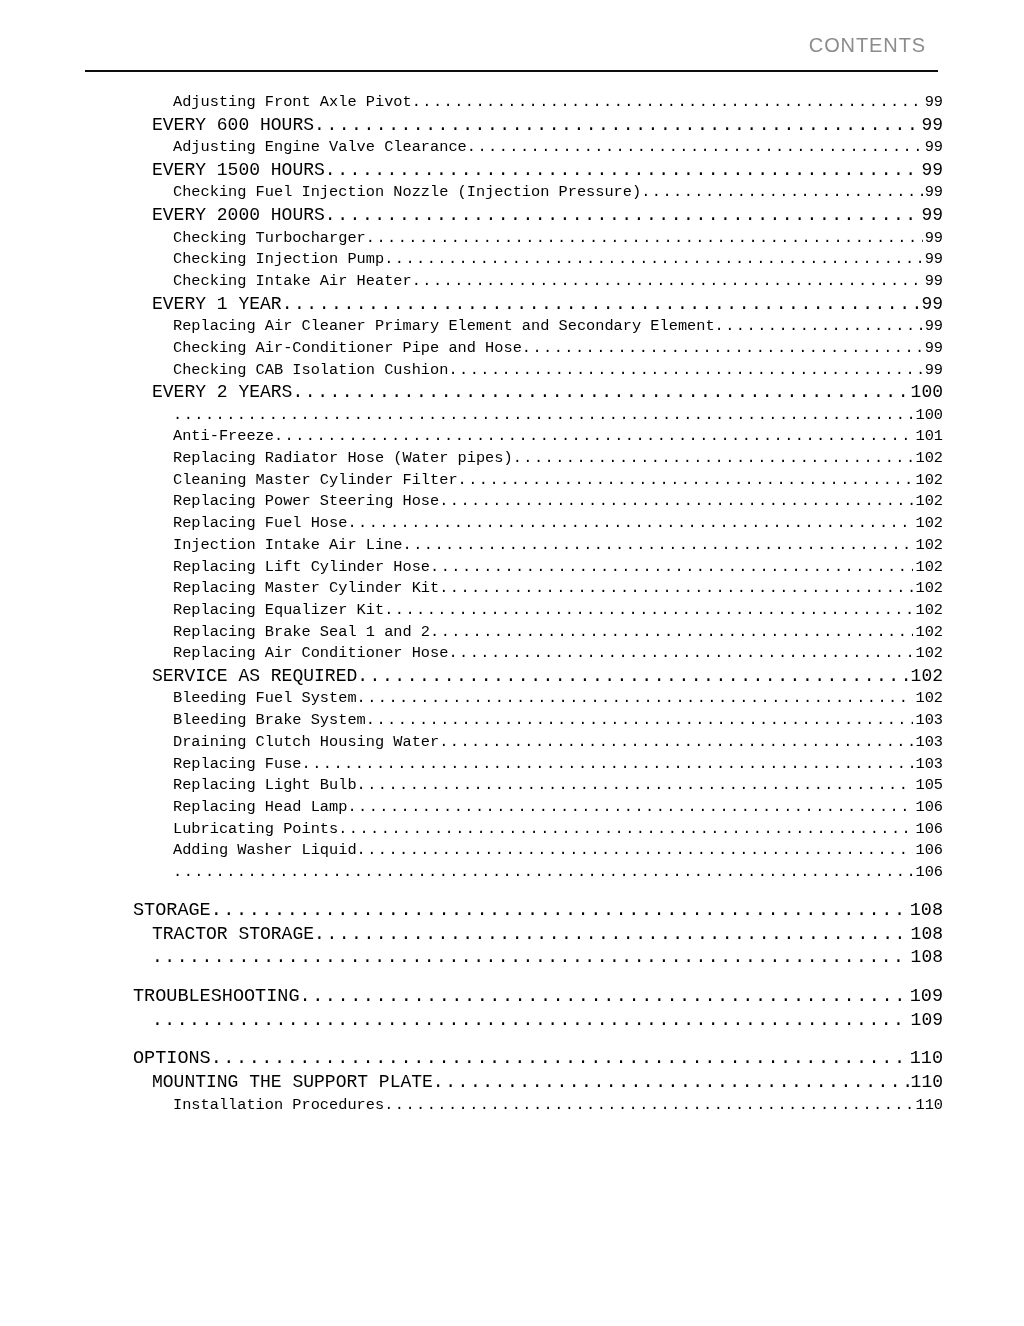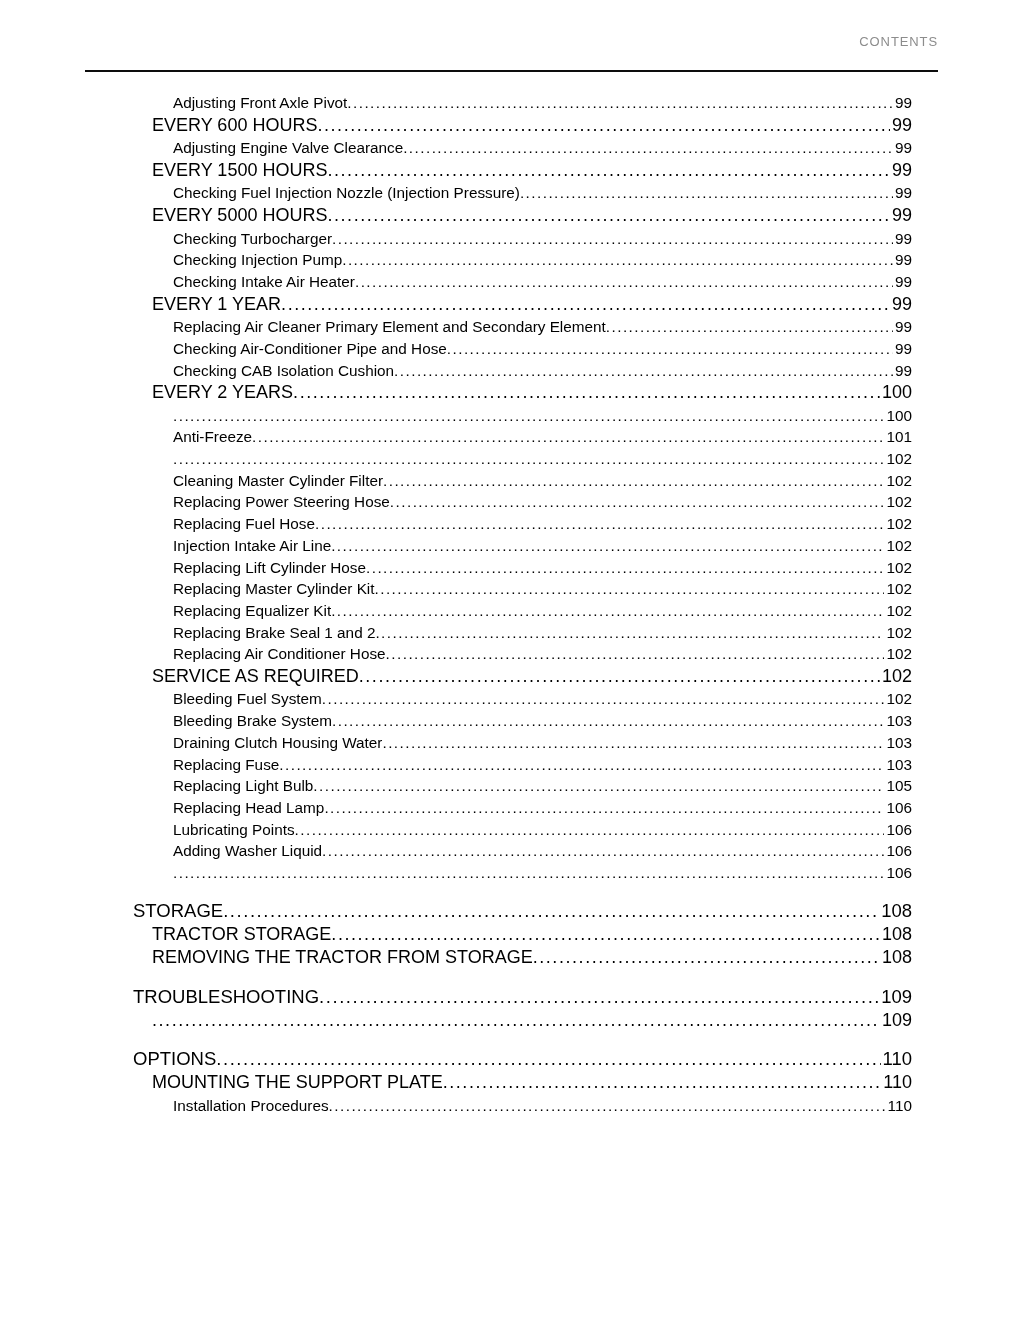--- a/index.html
+++ b/index.html
@@ -26,23 +26,23 @@
   
   .header {
     position: absolute;
     top: 34px;
     left: 85px;
     width: 853px;
     height: 30px;
   }
   .header-title {
     position: absolute;
-    right: 0;
+    right: 12px;
     top: 0;
-    font-size: 13px;
+    font-size: 20px;
     letter-spacing: 0.9px;
     color: #8c8c8c;
     white-space: nowrap;
   }
   .header-rule {
     position: absolute;
     top: 70px;
     left: 85px;
     width: 853px;
     height: 0;
@@ -55,22 +55,23 @@
     top: 92px;
     left: 0;
     width: 1024px;
   }
 
   .toc-entry {
     display: flex;
     align-items: baseline;
     width: 100%;
     box-sizing: border-box;
-    padding-right: 112px; 
+    padding-right: 81px; 
     white-space: nowrap;
+    font-family: Liberation Mono, monospace;
   }
 
   .toc-entry .title {
     flex: 0 0 auto;
     max-width: 88%;
     overflow: hidden;
   }
 
   .toc-entry .leader {
     flex: 1 1 auto;
@@ -150,21 +151,21 @@
         <span class="title">EVERY 1500 HOURS</span>
         <span class="leader">.......................................................................................................................................................................................................</span>
         <span class="pageno">99</span>
       </div>
       <div class="toc-entry lvl2">
         <span class="title">Checking Fuel Injection Nozzle (Injection Pressure)</span>
         <span class="leader">.......................................................................................................................................................................................................</span>
         <span class="pageno">99</span>
       </div>
       <div class="toc-entry lvl1">
-        <span class="title">EVERY 5000 HOURS</span>
+        <span class="title">EVERY 2000 HOURS</span>
         <span class="leader">.......................................................................................................................................................................................................</span>
         <span class="pageno">99</span>
       </div>
       <div class="toc-entry lvl2">
         <span class="title">Checking Turbocharger</span>
         <span class="leader">.......................................................................................................................................................................................................</span>
         <span class="pageno">99</span>
       </div>
       <div class="toc-entry lvl2">
         <span class="title">Checking Injection Pump</span>
@@ -204,20 +205,21 @@
       <div class="toc-entry lvl2">
         <span class="leader">.......................................................................................................................................................................................................</span>
         <span class="pageno">100</span>
       </div>
       <div class="toc-entry lvl2">
         <span class="title">Anti-Freeze</span>
         <span class="leader">.......................................................................................................................................................................................................</span>
         <span class="pageno">101</span>
       </div>
       <div class="toc-entry lvl2">
+        <span class="title">Replacing Radiator Hose (Water pipes)</span>
         <span class="leader">.......................................................................................................................................................................................................</span>
         <span class="pageno">102</span>
       </div>
       <div class="toc-entry lvl2">
         <span class="title">Cleaning Master Cylinder Filter</span>
         <span class="leader">.......................................................................................................................................................................................................</span>
         <span class="pageno">102</span>
       </div>
       <div class="toc-entry lvl2">
         <span class="title">Replacing Power Steering Hose</span>
@@ -312,21 +314,20 @@
         <span class="title">STORAGE</span>
         <span class="leader">.......................................................................................................................................................................................................</span>
         <span class="pageno">108</span>
       </div>
       <div class="toc-entry lvl1">
         <span class="title">TRACTOR STORAGE</span>
         <span class="leader">.......................................................................................................................................................................................................</span>
         <span class="pageno">108</span>
       </div>
       <div class="toc-entry lvl1">
-        <span class="title">REMOVING THE TRACTOR FROM STORAGE</span>
         <span class="leader">.......................................................................................................................................................................................................</span>
         <span class="pageno">108</span>
       </div>
       <div class="toc-entry lvl0 gap-before">
         <span class="title">TROUBLESHOOTING</span>
         <span class="leader">.......................................................................................................................................................................................................</span>
         <span class="pageno">109</span>
       </div>
       <div class="toc-entry lvl1">
         <span class="leader">.......................................................................................................................................................................................................</span>

